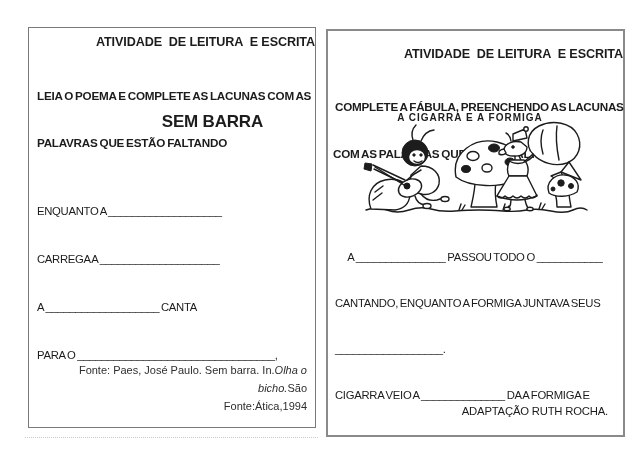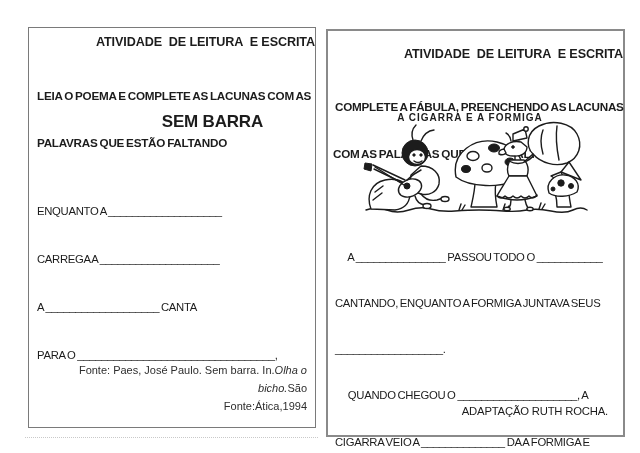--- a/index.html
+++ b/index.html
@@ -156,21 +156,20 @@
         <circle class="bk" cx="198" cy="63" r="3.2"></circle>
         <circle class="bk" cx="208" cy="66" r="2.5"></circle>
         <circle class="bk" cx="190" cy="69" r="2"></circle>
       </g>
     </svg>
 
     <div class="fable">
       <div>       A _______________ PASSOU TODO O ___________</div>
       <div>CANTANDO, ENQUANTO A FORMIGA JUNTAVA SEUS</div>
       <div>__________________.</div>
-      <div>       QUANDO CHEGOU O ____________________, A</div>
       <div>CIGARRA VEIO A ______________ DA A FORMIGA E</div>
       
       
       
       
       
       
       
     </div>
 

